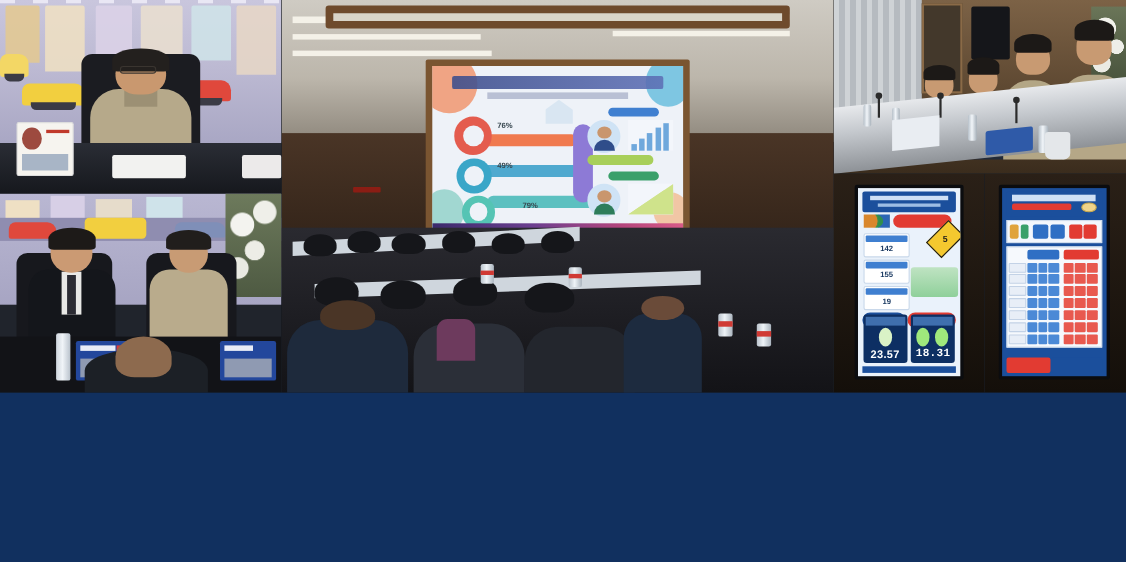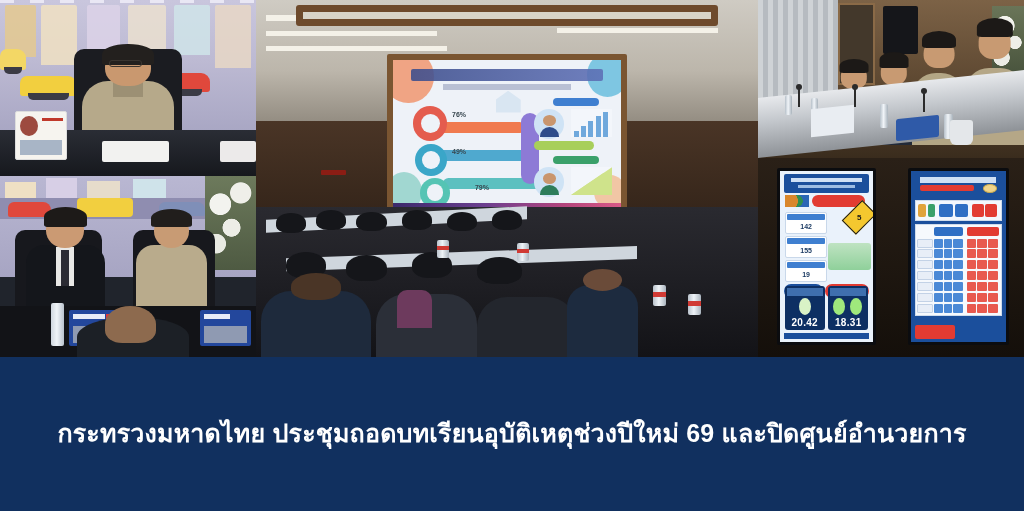--- a/index.html
+++ b/index.html
@@ -455,23 +455,23 @@
           <span class="k-scene"></span>
 
           <div class="k-bar2" style="top:66%;">
             <span class="a"></span>
             <span class="b"></span>
           </div>
 
           <div class="k-box" style="left:5%;width:43%;">
             <span class="cap2"></span>
             <span class="dot" style="left:35%;background:#d9f2c6;"></span>
-            <span class="big">20.42</span>
-          </div>
-          <div class="k-box" style="right:5%;width:43%;">
+            <span class="big">23.57</span>
+          </div>
+          <div class="k-box" style="right:5%;width:43%;font-family:Liberation Mono, monospace;">
             <span class="cap2"></span>
             <span class="dot" style="left:12%;background:#9fe87c;"></span>
             <span class="dot" style="left:54%;background:#9fe87c;"></span>
             <span class="big">18.31</span>
           </div>
           <span class="k-foot"></span>
         </div>
       </div>
     </div>
 
@@ -559,16 +559,15 @@
             <span class="a"></span>
             <span class="b"></span>
           </div>
         </div>
       </div>
     </div>
 
   </div>
 
   <div class="caption-bar">
-    <div class="cap-line">กระทรวงมหาดไทย ประชุมถอดบทเรียนอุบัติเหตุช่วงปีใหม่ 69 และปิดศูนย์อำนวยการ</div>
   </div>
 
 </div>
 
 </body></html>

